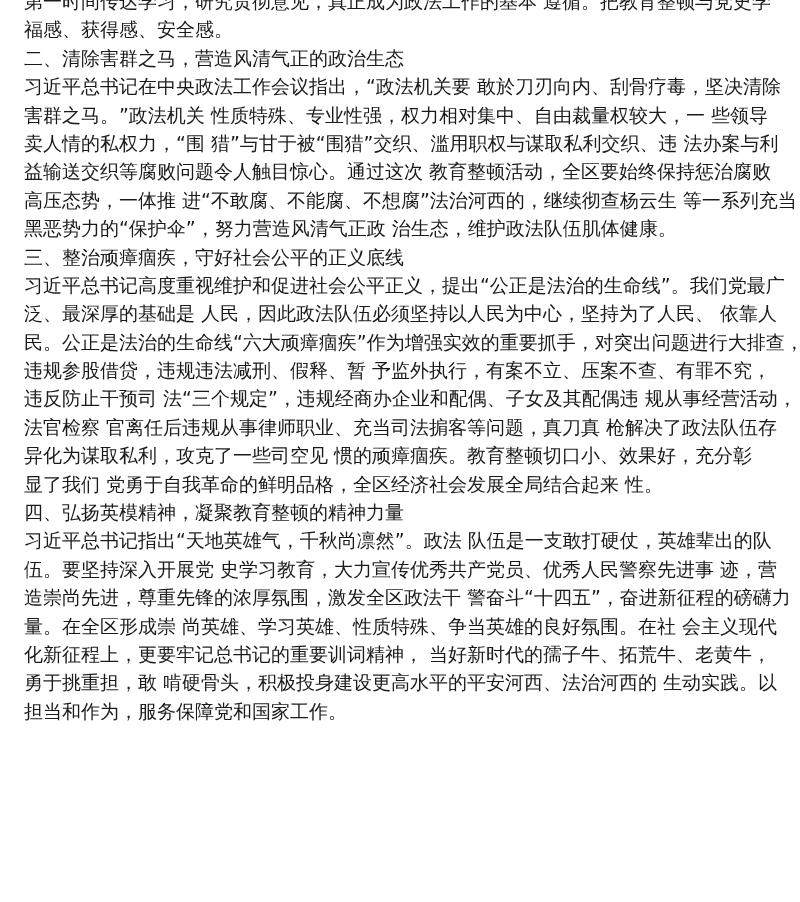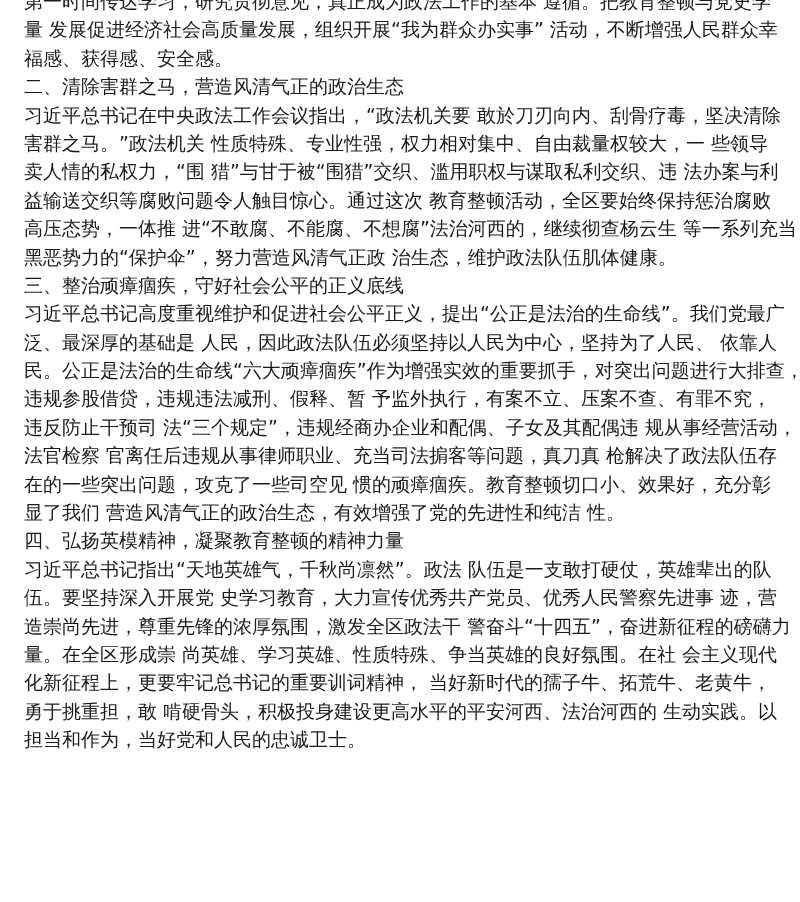--- a/index.html
+++ b/index.html
@@ -28,39 +28,38 @@
       white-space: nowrap;
       height: 28.4px;
       overflow: visible;
     }
   </style>
 </head>
 <body>
 
 <div class="doc">
   <span class="line">第一时间传达学习，研究贯彻意见，真正成为政法工作的基本 遵循。把教育整顿与党史学</span>
-  <span class="line">量 发展促进经济社会高质量发展，组织开展“我为群众办实事” 活动，不断增强人民群众幸</span>
   <span class="line">福感、获得感、安全感。</span>
   <span class="line">二、清除害群之马，营造风清气正的政治生态</span>
   <span class="line">习近平总书记在中央政法工作会议指出，“政法机关要 敢於刀刃向内、刮骨疗毒，坚决清除</span>
   <span class="line">害群之马。”政法机关 性质特殊、专业性强，权力相对集中、自由裁量权较大，一 些领导</span>
   <span class="line">卖人情的私权力，“围 猎”与甘于被“围猎”交织、滥用职权与谋取私利交织、违 法办案与利</span>
   <span class="line">益输送交织等腐败问题令人触目惊心。通过这次 教育整顿活动，全区要始终保持惩治腐败</span>
   <span class="line">高压态势，一体推 进“不敢腐、不能腐、不想腐”法治河西的，继续彻查杨云生 等一系列充当</span>
   <span class="line">黑恶势力的“保护伞”，努力营造风清气正政 治生态，维护政法队伍肌体健康。</span>
   <span class="line">三、整治顽瘴痼疾，守好社会公平的正义底线</span>
   <span class="line">习近平总书记高度重视维护和促进社会公平正义，提出“公正是法治的生命线”。我们党最广</span>
   <span class="line">泛、最深厚的基础是 人民，因此政法队伍必须坚持以人民为中心，坚持为了人民、 依靠人</span>
   <span class="line">民。公正是法治的生命线“六大顽瘴痼疾”作为增强实效的重要抓手，对突出问题进行大排查，</span>
   <span class="line">违规参股借贷，违规违法减刑、假释、暂 予监外执行，有案不立、压案不查、有罪不究，</span>
   <span class="line">违反防止干预司 法“三个规定”，违规经商办企业和配偶、子女及其配偶违 规从事经营活动，</span>
   <span class="line">法官检察 官离任后违规从事律师职业、充当司法掮客等问题，真刀真 枪解决了政法队伍存</span>
-  <span class="line">在的一些突出问题，攻克了一些司空见 惯的顽瘴痼疾。教育整顿切口小、效果好，充分彰</span>
-  <span class="line">显了我们 营造风清气正的政治生态，有效增强了党的先进性和纯洁 性。</span>
+  <span class="line">异化为谋取私利，攻克了一些司空见 惯的顽瘴痼疾。教育整顿切口小、效果好，充分彰</span>
+  <span class="line">显了我们 党勇于自我革命的鲜明品格，全区经济社会发展全局结合起来 性。</span>
   <span class="line">四、弘扬英模精神，凝聚教育整顿的精神力量</span>
   <span class="line">习近平总书记指出“天地英雄气，千秋尚凛然”。政法 队伍是一支敢打硬仗，英雄辈出的队</span>
   <span class="line">伍。要坚持深入开展党 史学习教育，大力宣传优秀共产党员、优秀人民警察先进事 迹，营</span>
   <span class="line">造崇尚先进，尊重先锋的浓厚氛围，激发全区政法干 警奋斗“十四五”，奋进新征程的磅礴力</span>
   <span class="line">量。在全区形成崇 尚英雄、学习英雄、性质特殊、争当英雄的良好氛围。在社 会主义现代</span>
   <span class="line">化新征程上，更要牢记总书记的重要训词精神， 当好新时代的孺子牛、拓荒牛、老黄牛，</span>
   <span class="line">勇于挑重担，敢 啃硬骨头，积极投身建设更高水平的平安河西、法治河西的 生动实践。以</span>
-  <span class="line">担当和作为，当好党和人民的忠诚卫士。</span>
+  <span class="line">担当和作为，服务保障党和国家工作。</span>
 </div>
 
 </body></html>

